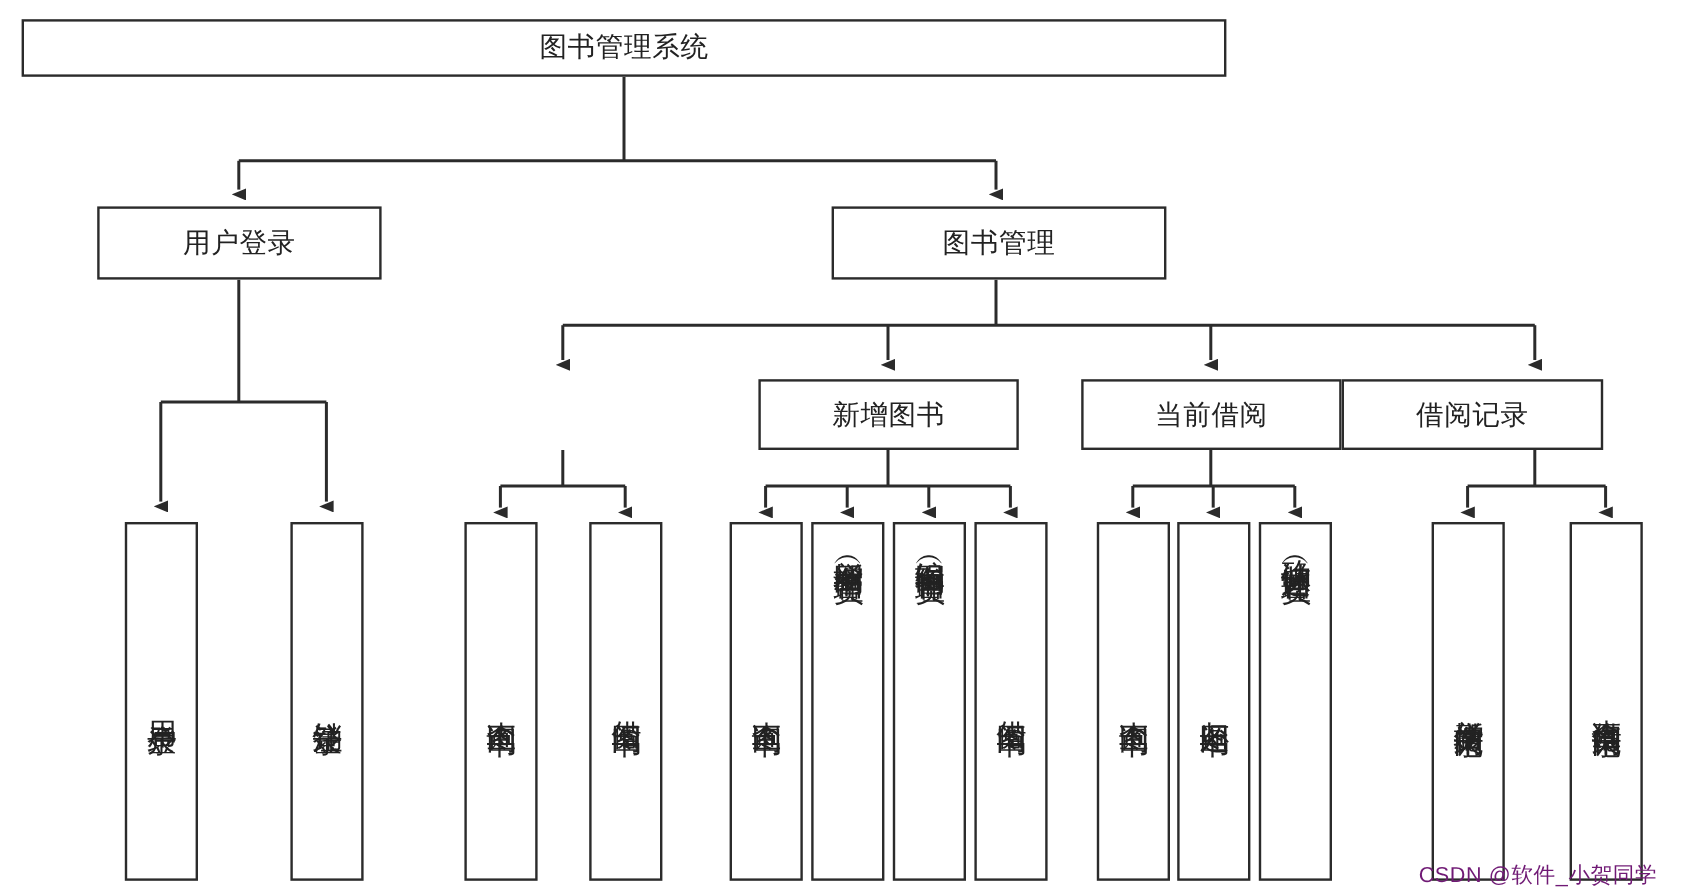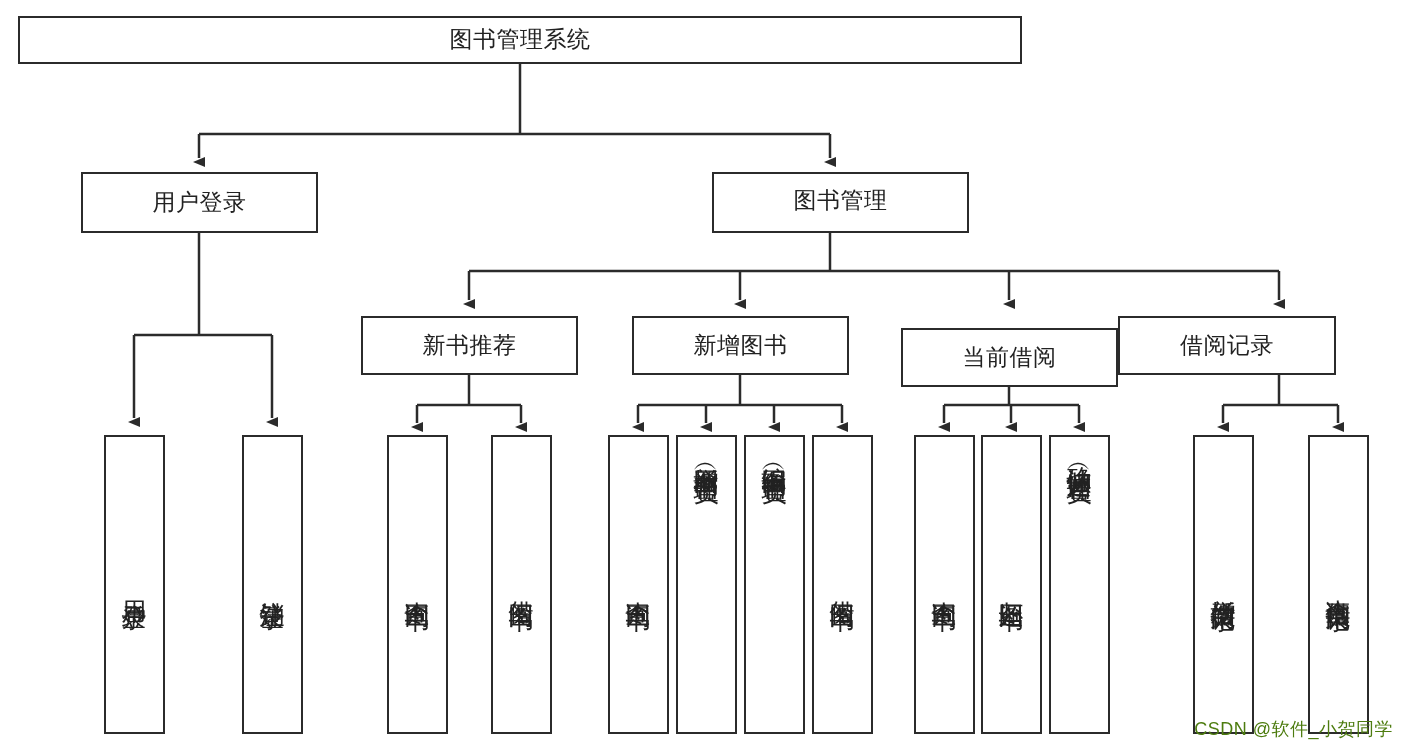--- a/index.html
+++ b/index.html
@@ -63,24 +63,24 @@
   }
   .node.vert.tall .label {
     padding-top: 4px;
   }
   .node.vert.centered {
     align-items: center;
     padding-top: 0;
   }
   .watermark {
     position: absolute;
-    right: 12px;
+    right: 24px;
     bottom: 6px;
     font-size: 18px;
-    color: #4d7c0f;
+    color: #701a75;
     white-space: nowrap;
     letter-spacing: 0.5px;
     padding-left: 44px;
   }
 </style>
 </head>
 <body>
 
 <div id="canvas">
 
@@ -135,33 +135,30 @@
   </svg>
 
   <div class="node root horiz" style="left:18px; top:16px; width:1004px; height:48px;">
     <span class="label">图书管理系统</span>
   </div>
 
   <div class="node horiz" style="left:81px; top:172px; width:237px; height:61px;">
     <span class="label">用户登录</span>
   </div>
 
-  <div class="node horiz" style="left:712px; top:172px; width:257px; height:61px;font-family:Liberation Mono, monospace;">
+  <div class="node horiz" style="left:693px; top:172px; width:279px; height:61px;">
     <span class="label">图书管理</span>
   </div>
 
-  <div class="node horiz" style="left:361px; top:316px; width:217px; height:59px;">
-    <span class="label">新书推荐</span>
-  </div>
 
   <div class="node horiz" style="left:632px; top:316px; width:217px; height:59px;">
     <span class="label">新增图书</span>
   </div>
 
-  <div class="node horiz" style="left:901px; top:328px; width:217px; height:59px;">
+  <div class="node horiz" style="left:901px; top:316px; width:217px; height:59px;">
     <span class="label">当前借阅</span>
   </div>
 
   <div class="node horiz" style="left:1118px; top:316px; width:218px; height:59px;">
     <span class="label">借阅记录</span>
   </div>
 
   <div class="node vert centered" style="left:104px; top:435px; width:61px; height:299px;">
     <span class="label">用户登录</span>
   </div>

